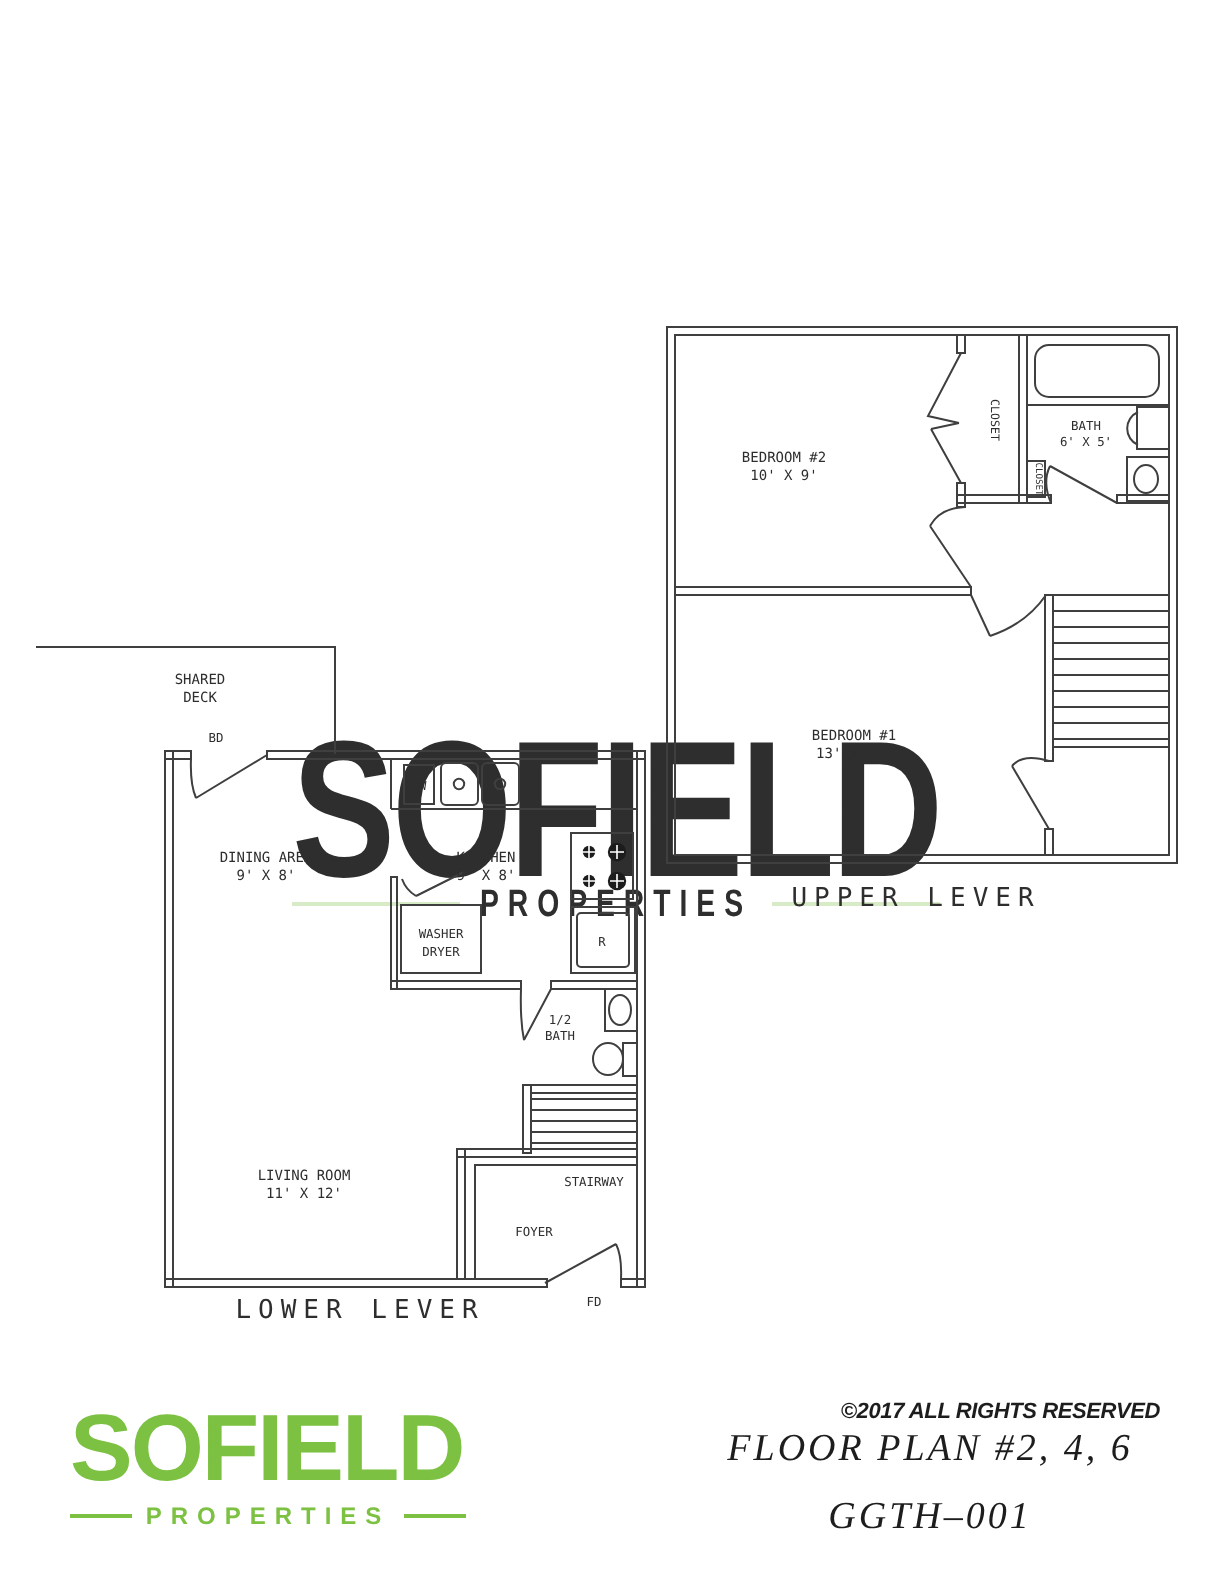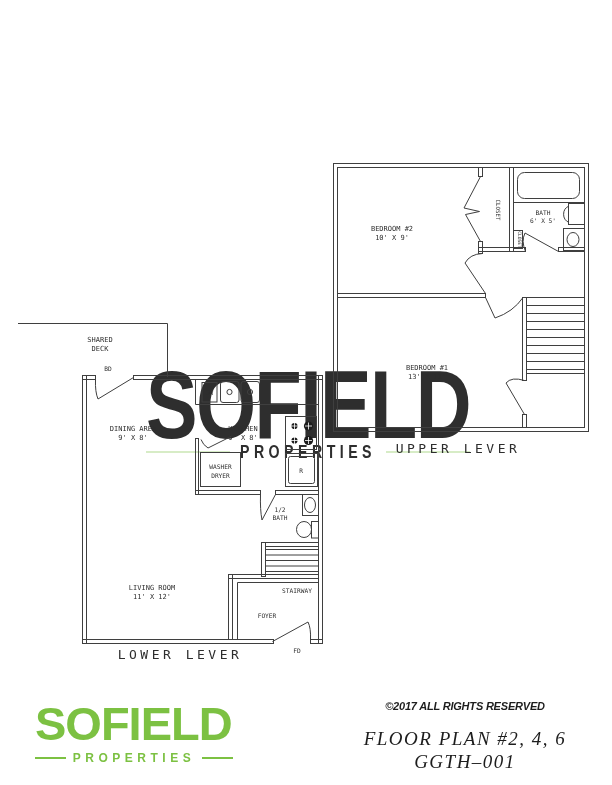--- a/index.html
+++ b/index.html
@@ -49,30 +49,30 @@
     display: flex; align-items: center; margin-top: 4px; gap: 7px;
   }
   .footer-logo .rule { flex: 1; height: 2px; background: #7CC142; }
   .footer-logo .tagline {
     font-size: 12px; font-weight: 700; letter-spacing: 4.5px;
     color: #7CC142; white-space: nowrap;
   }
   .footer-right { position: absolute; right: 32px; top: 700px; width: 230px; text-align: center; }
   .footer-right .copyright {
     font-size: 11px; font-style: italic; font-weight: 700;
-    letter-spacing: -0.2px; color: #1d1d1d; text-align: center;
+    letter-spacing: -0.2px; color: #1d1d1d; text-align: right;
   }
   .footer-right .plan-title-text {
     font-family: "Liberation Serif", serif; font-style: italic;
     font-size: 19px; letter-spacing: 1.5px; color: #1d1d1d;
-    margin-top: 16px; white-space: nowrap;
+    margin-top: 2px; white-space: nowrap;
   }
   .footer-right .plan-code {
     font-family: "Liberation Serif", serif; font-style: italic;
-    font-size: 19px; letter-spacing: 1.5px; color: #1d1d1d; margin-top: 1px;
+    font-size: 19px; letter-spacing: 1.5px; color: #1d1d1d; margin-top: 12px;
   }
 </style>
 </head>
 <body>
 
 <div class="header">
 </div>
 
 <svg class="watermark" width="340" height="115" viewBox="0 0 340 115">
   <text x="8" y="90" textLength="324" lengthAdjust="spacingAndGlyphs" style="font-family:'Liberation Sans',sans-serif;font-weight:800;font-size:97px;letter-spacing:-2px" fill="rgba(124,193,66,0.24)">SOFIELD</text>

